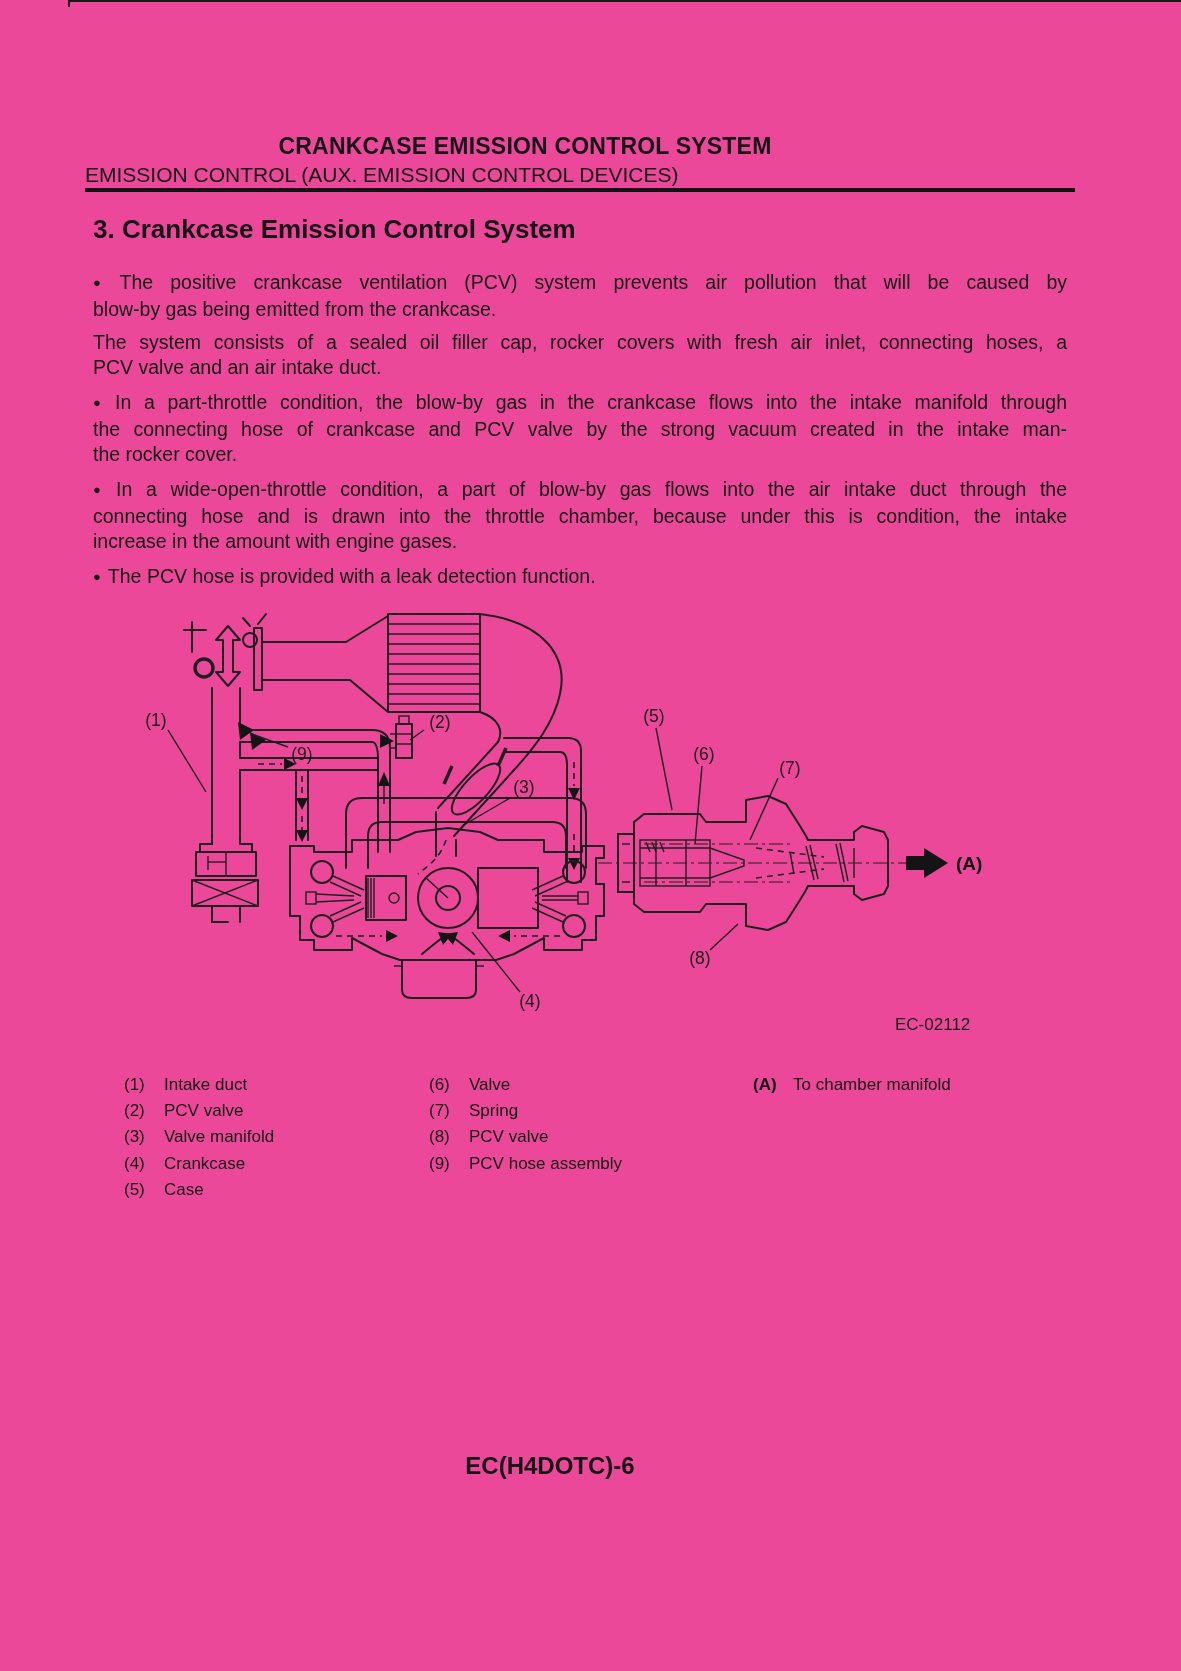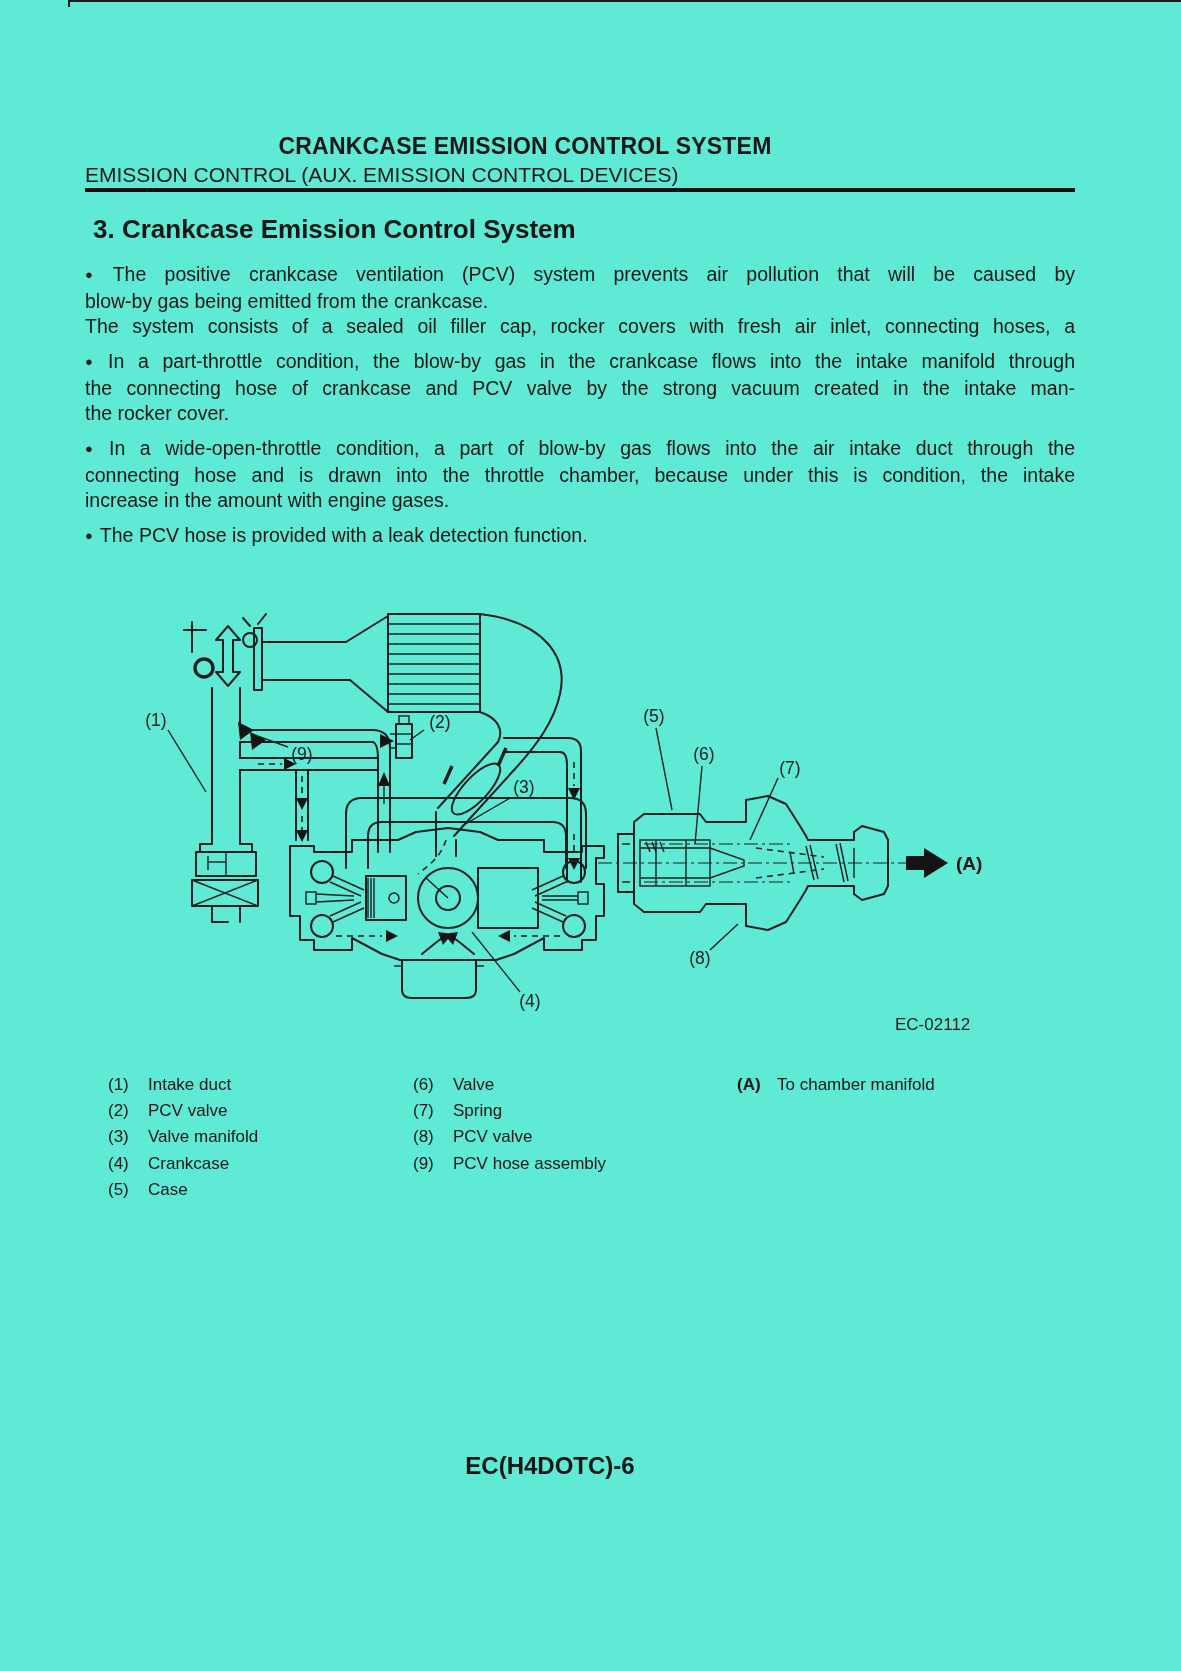--- a/index.html
+++ b/index.html
@@ -1,50 +1,50 @@
 <!DOCTYPE html>
 <html><head>
 <meta charset="utf-8">
 <style>
   html,body{margin:0;padding:0;background:#e8e8e8;}
-  .page{position:relative;width:1181px;height:1671px;background:#5eead4;overflow:hidden;
+  .page{position:relative;width:1181px;height:1671px;background:#ec4899;overflow:hidden;
         font-family:"Liberation Sans",sans-serif;color:#161616;}
   .scan-top{position:absolute;left:68px;top:0;width:1113px;height:2px;background:#1a1a1a;}
   .scan-hook{position:absolute;left:68px;top:0;width:2px;height:7px;background:#1a1a1a;}
 
   .hdr-title{position:absolute;left:85px;top:133px;width:880px;text-align:center;
              font-size:23px;font-weight:bold;letter-spacing:.2px;}
   .hdr-sub{position:absolute;left:85px;top:163px;width:990px;font-size:21px;}
   .hdr-rule{position:absolute;left:85px;top:188px;width:990px;height:4px;background:#111;}
 
   .section{position:absolute;left:85px;top:206px;width:990px;margin:8px;
            font-size:26px;font-weight:bold;}
 
   .paras{position:absolute;left:85px;top:262px;width:990px;}
-  .para{margin:0;}
+  .para{margin:8px;}
   .para.gap{margin-top:10px;}
   .ln{line-height:25px;font-size:19.5px;white-space:normal;}
   .ln.j{text-align:justify;text-align-last:justify;-moz-text-align-last:justify;}
   .blt{font-size:13px;margin-right:7px;position:relative;top:-2px;}
 
   .fig{position:absolute;left:100px;top:600px;}
   .fig svg{display:block;}
   .d{fill:none;stroke:#1f1f1f;stroke-width:2;stroke-linejoin:round;stroke-linecap:round;}
   .d1{fill:none;stroke:#1f1f1f;stroke-width:1.4;}
   .d3{fill:none;stroke:#1f1f1f;stroke-width:3.4;}
   .dsh{fill:none;stroke:#1f1f1f;stroke-width:1.6;stroke-dasharray:6 5;}
   .ddot{fill:none;stroke:#1f1f1f;stroke-width:1.2;stroke-dasharray:14 4 3 4;}
   .blk{fill:#141414;stroke:none;}
   .co{font-family:"Liberation Sans",sans-serif;font-size:17.5px;fill:#1c1c1c;}
   .cob{font-family:"Liberation Sans",sans-serif;font-size:19px;font-weight:bold;fill:#111;}
   .fid{font-family:"Liberation Sans",sans-serif;font-size:17px;fill:#1c1c1c;}
 
   .legend{position:absolute;top:1072px;left:0;width:1181px;font-size:17px;}
   .lcol{position:absolute;top:0;}
-  .lrow{height:26.2px;line-height:26.2px;white-space:nowrap;}
+  .lrow{height:26.2px;line-height:26.2px;white-space:nowrap;margin-left:16px;}
   .lnum{display:inline-block;width:40px;}
   .lnum.b{font-weight:bold;}
 
   .footer{position:absolute;left:0;top:1452px;width:1100px;text-align:center;
           font-size:24px;font-weight:bold;}
 </style>
 </head>
 <body>
 
 <div class="page">
@@ -57,20 +57,21 @@
 
   <h1 class="section">3. Crankcase Emission Control System</h1>
 
   <div class="paras" id="paras">
       <div class="para">
         <div class="ln j"><span class="blt">●</span>The positive crankcase ventilation (PCV) system prevents air pollution that will be caused by</div>
         <div class="ln">blow-by gas being emitted from the crankcase.</div>
       </div>
       <div class="para">
         <div class="ln j">The system consists of a sealed oil filler cap, rocker covers with fresh air inlet, connecting hoses, a</div>
+        <div class="ln">PCV valve and an air intake duct.</div>
       </div>
       <div class="para gap">
         <div class="ln j"><span class="blt">●</span>In a part-throttle condition, the blow-by gas in the crankcase flows into the intake manifold through</div>
         <div class="ln j">the connecting hose of crankcase and PCV valve by the strong vacuum created in the intake man-</div>
         <div class="ln">the rocker cover.</div>
       </div>
       <div class="para gap">
         <div class="ln j"><span class="blt">●</span>In a wide-open-throttle condition, a part of blow-by gas flows into the air intake duct through the</div>
         <div class="ln j">connecting hose and is drawn into the throttle chamber, because under this is condition, the intake</div>
         <div class="ln">increase in the amount with engine gases.</div>

